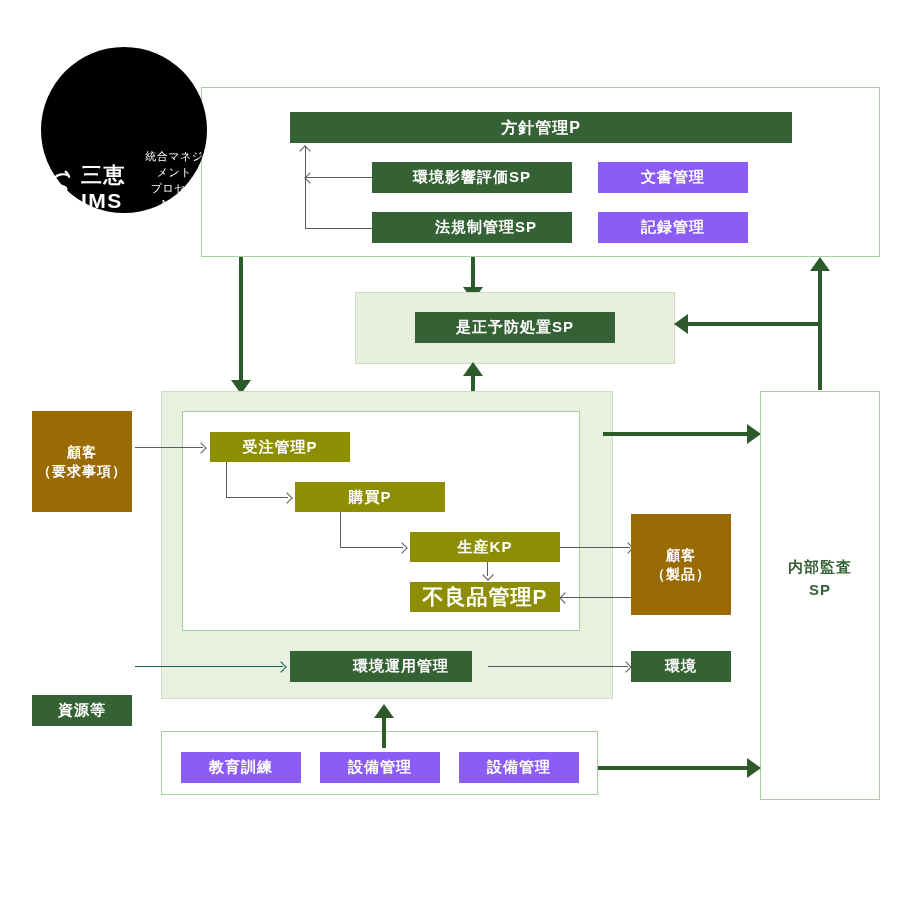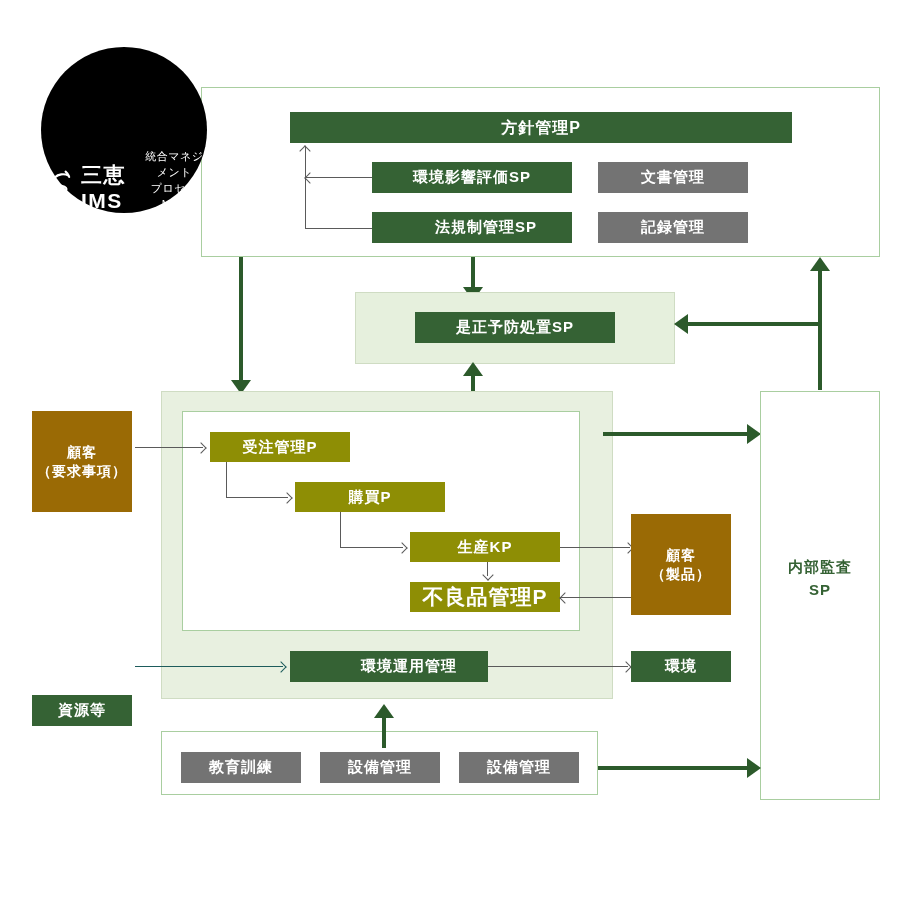--- a/index.html
+++ b/index.html
@@ -23,21 +23,21 @@
     align-items: center;
     justify-content: center;
     text-align: center;
     box-sizing: border-box;
     color: #ffffff;
     letter-spacing: 1px;
     font-weight: bold;
     line-height: 1.35;
   }
   .dark     { background: #356234; }
-  .medium   { background: #737373; }
+  .medium   { background: #8b5cf6; }
   .olive    { background: #8e8e05; }
   .brown    { background: #9a6a05; }
   .panel {
     position: absolute;
     box-sizing: border-box;
     border: 1px solid #a9ceA0;
     background: #ffffff;
   }
   .panel-tint { background: #e6f0dd; }
   .panel-tint2 { background: #e8f0e0; }
@@ -150,21 +150,21 @@
   <div class="panel" style="left:182px; top:411px; width:398px; height:220px;"></div>
 
   <div class="box olive" style="left:210px; top:432px; width:140px; height:30px; font-size:15px;">受注管理P</div>
 
   <div class="box olive" style="left:295px; top:482px; width:150px; height:30px; font-size:15px;">購買P</div>
 
   <div class="box olive" style="left:410px; top:532px; width:150px; height:30px; font-size:15px;">生産KP</div>
 
   <div class="box olive" style="left:410px; top:582px; width:150px; height:30px; font-size:21px;">不良品管理P</div>
 
-  <div class="box dark" style="left:290px; top:651px; width:198px; height:31px; font-size:15px;padding-left:40px;">環境運用管理</div>
+  <div class="box dark" style="left:290px; top:651px; width:182px; height:31px; font-size:15px;padding-left:40px;">環境運用管理</div>
 
   <div class="tline-h" style="left:135px; top:447px; width:68px;"></div>
   <div class="thead thead-r" style="left:197px; top:444px;"></div>
 
   <div class="tline-v" style="left:226px; top:462px; height:35px;"></div>
   <div class="tline-h" style="left:226px; top:497px; width:62px;"></div>
   <div class="thead thead-r" style="left:283px; top:494px;"></div>
 
   <div class="tline-v" style="left:340px; top:512px; height:35px;"></div>
   <div class="tline-h" style="left:340px; top:547px; width:63px;"></div>

